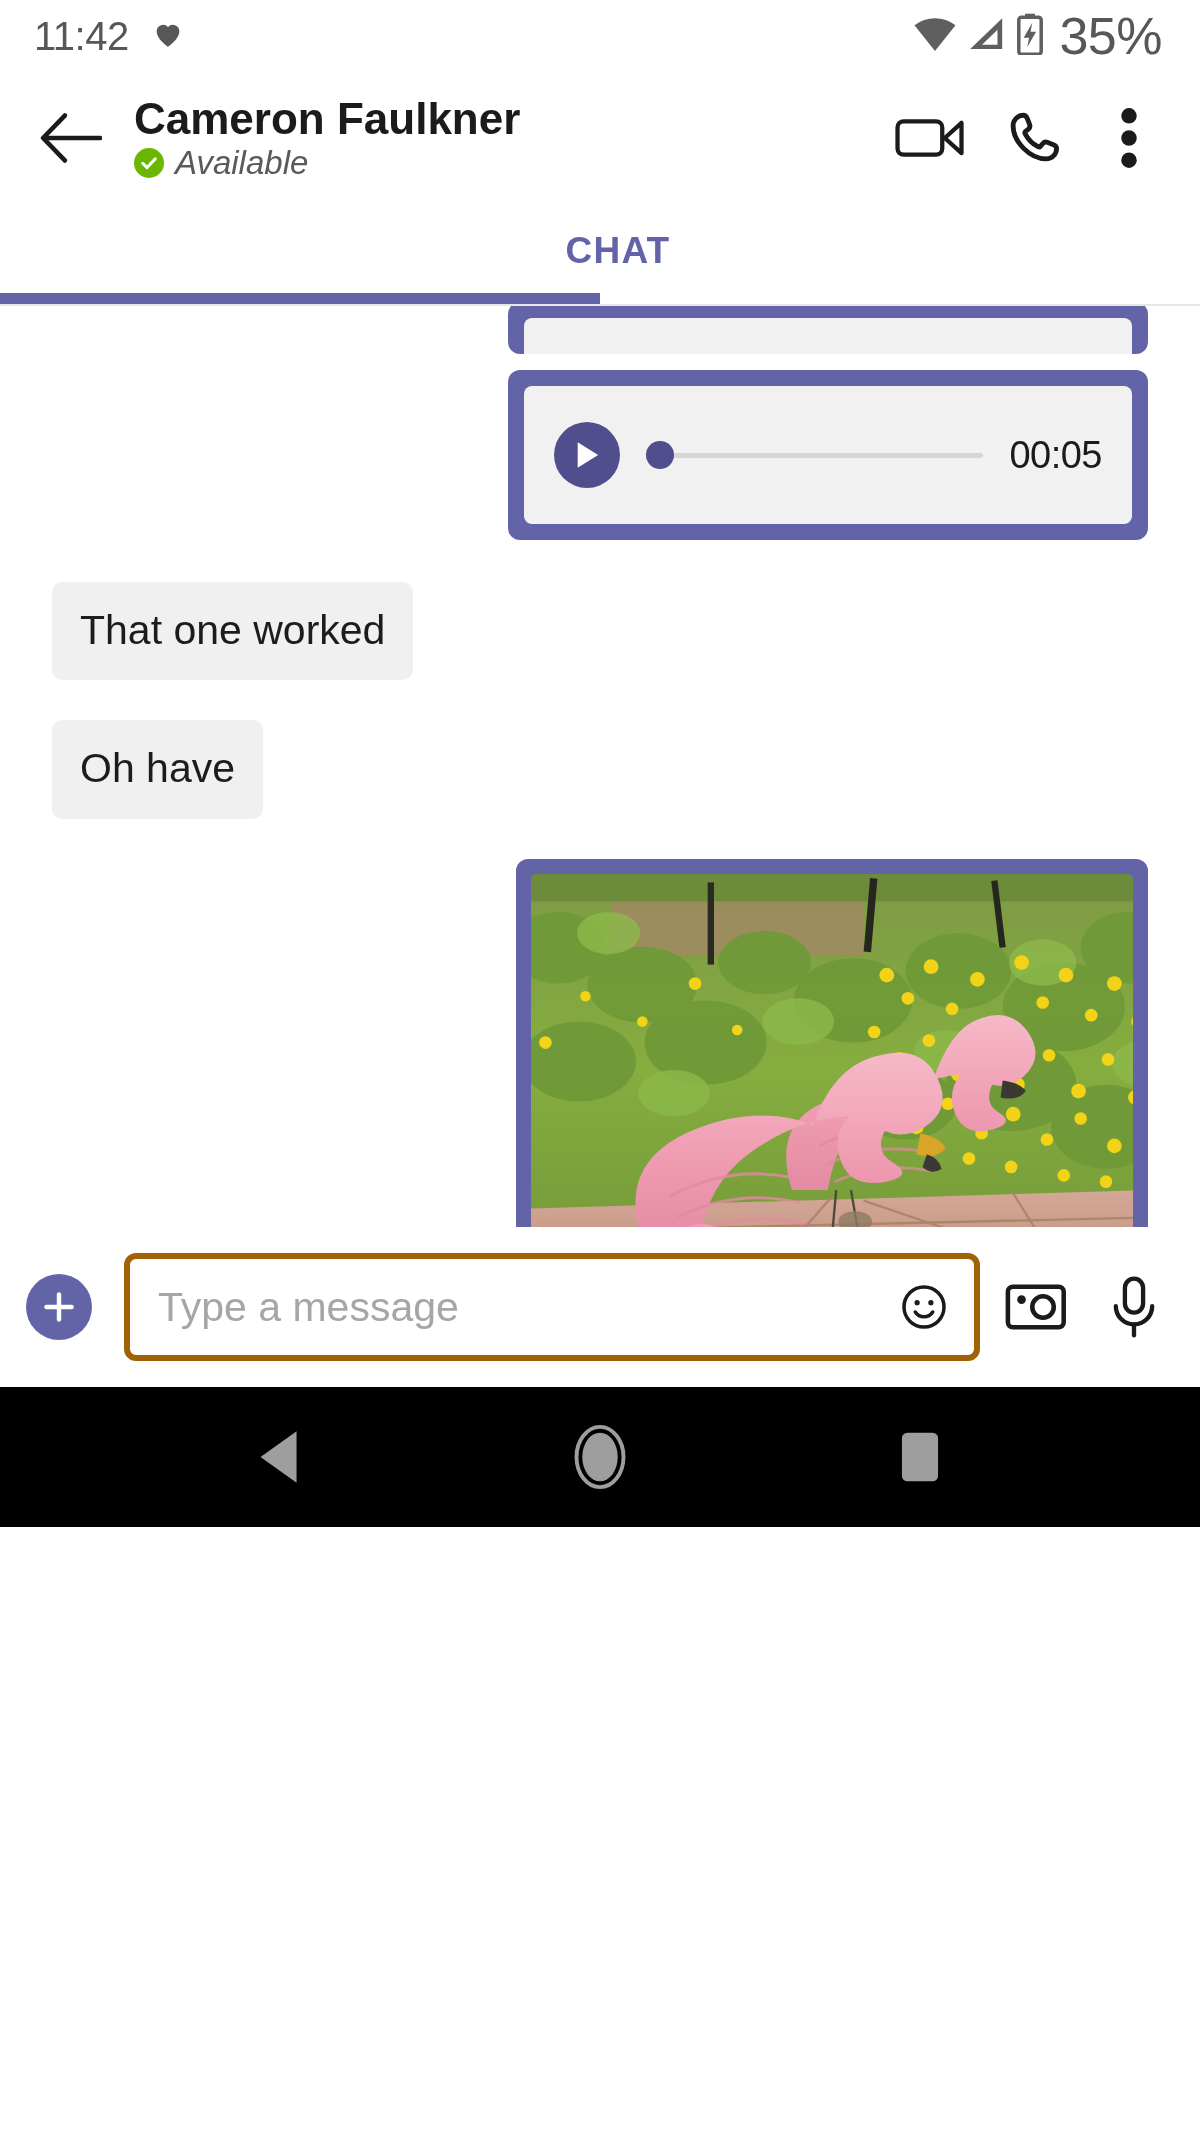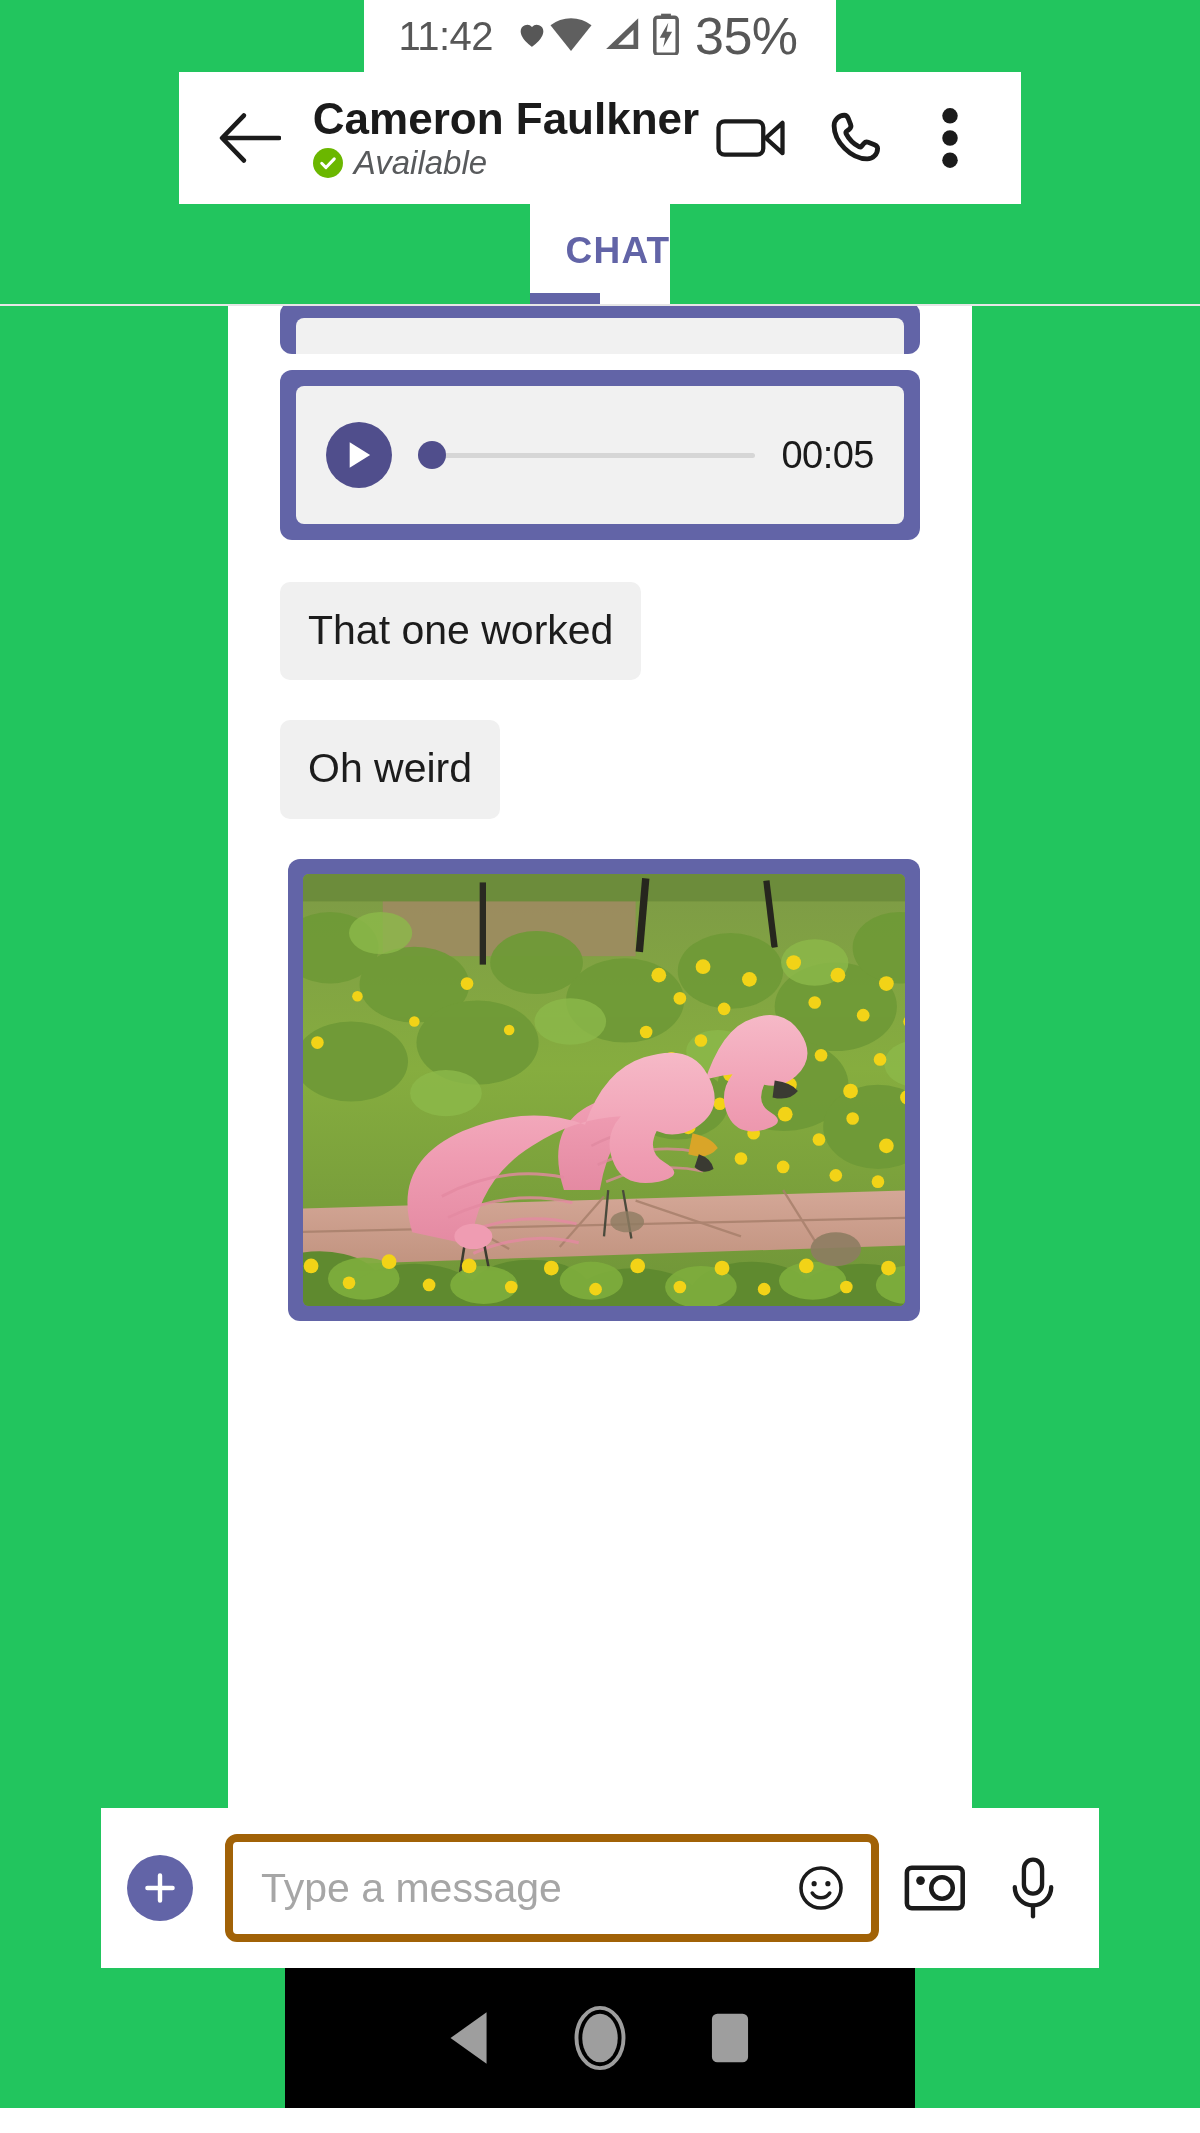--- a/index.html
+++ b/index.html
@@ -8,25 +8,24 @@
     width: 1200px;
     height: 2133px;
     background: #ffffff;
     font-family: "Liberation Sans", sans-serif;
     overflow: hidden;
   }
 
   .phone {
     position: relative;
     width: 1200px;
-    height: 2108px;
+    height: 1527px;
     background: #22c55e;
     display: flex;
     flex-direction: column;
-    align-items: center;
   }
 
   
   .status-bar {
     height: 72px;
     flex: 0 0 72px;
     display: flex;
     align-items: center;
     justify-content: space-between;
     padding: 0 38px 0 34px;
@@ -303,21 +302,21 @@
     background: #6264a7;
     display: flex;
     align-items: center;
     justify-content: center;
     cursor: pointer;
   }
   .input-wrap {
     flex: 1 1 auto;
     height: 108px;
     margin-left: 32px;
-    border: 8px solid #a16207;
+    border: 6px solid #a16207;
     border-radius: 12px;
     display: flex;
     align-items: center;
     padding: 0 22px 0 28px;
     background: #ffffff;
   }
   .msg-input {
     flex: 1 1 auto;
     border: none;
     outline: none;
@@ -472,21 +471,21 @@
         </div>
       </div>
     </div>
 
     <div class="msg-row in" style="margin-top:42px;">
       <div class="bubble-in">That one worked</div>
     </div>
 
 
     <div class="msg-row in" style="margin-top:40px;">
-      <div class="bubble-in">Oh weird</div>
+      <div class="bubble-in">Oh have</div>
     </div>
 
     <div class="msg-row out" style="margin-top:40px;">
       <div class="bubble-image">
         <div class="photo">
           <svg viewBox="0 0 600 410" preserveAspectRatio="xMidYMid slice" aria-hidden="true">
             <defs>
               <linearGradient id="grassG" x1="0" y1="0" x2="0" y2="1">
                 <stop offset="0%" stop-color="#7d9a46"></stop>
                 <stop offset="45%" stop-color="#86ad3f"></stop>

